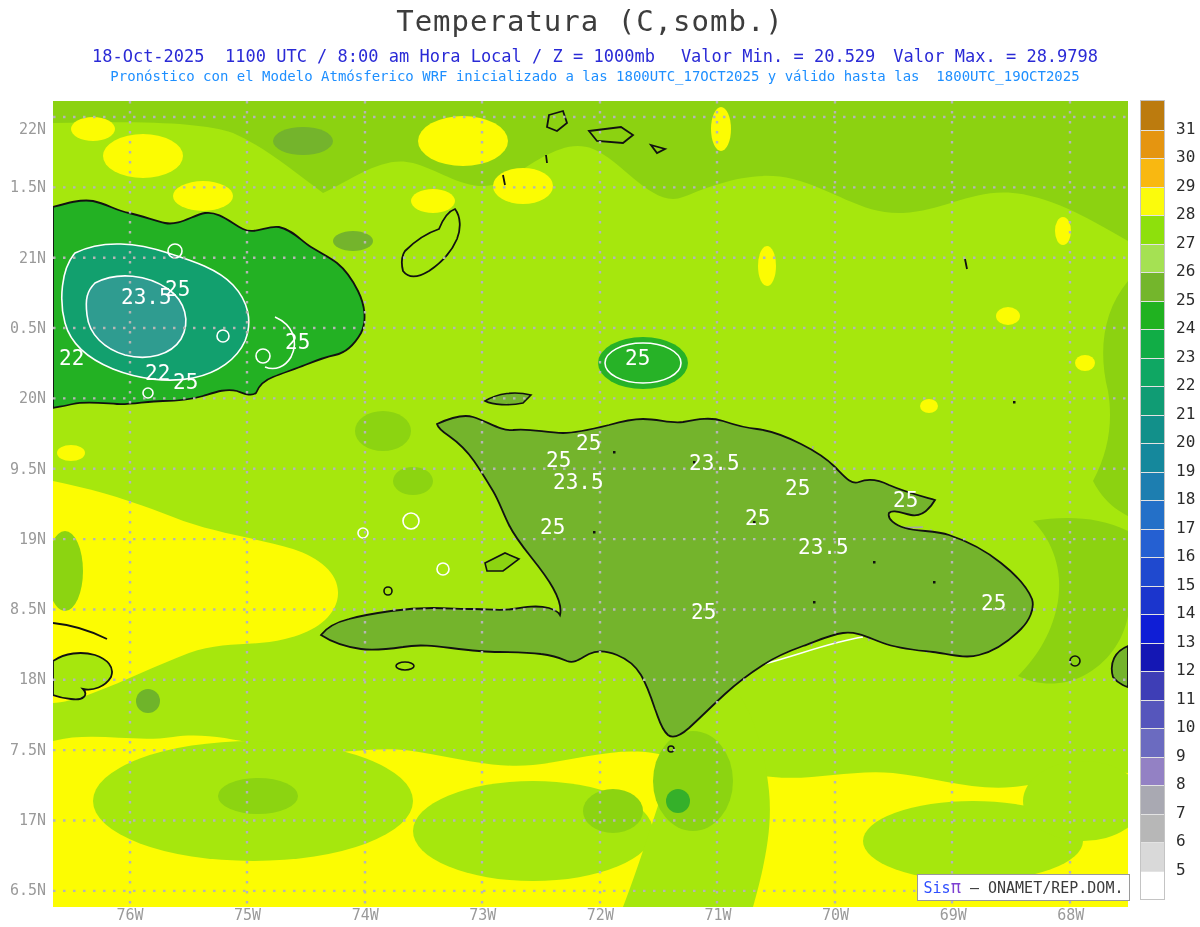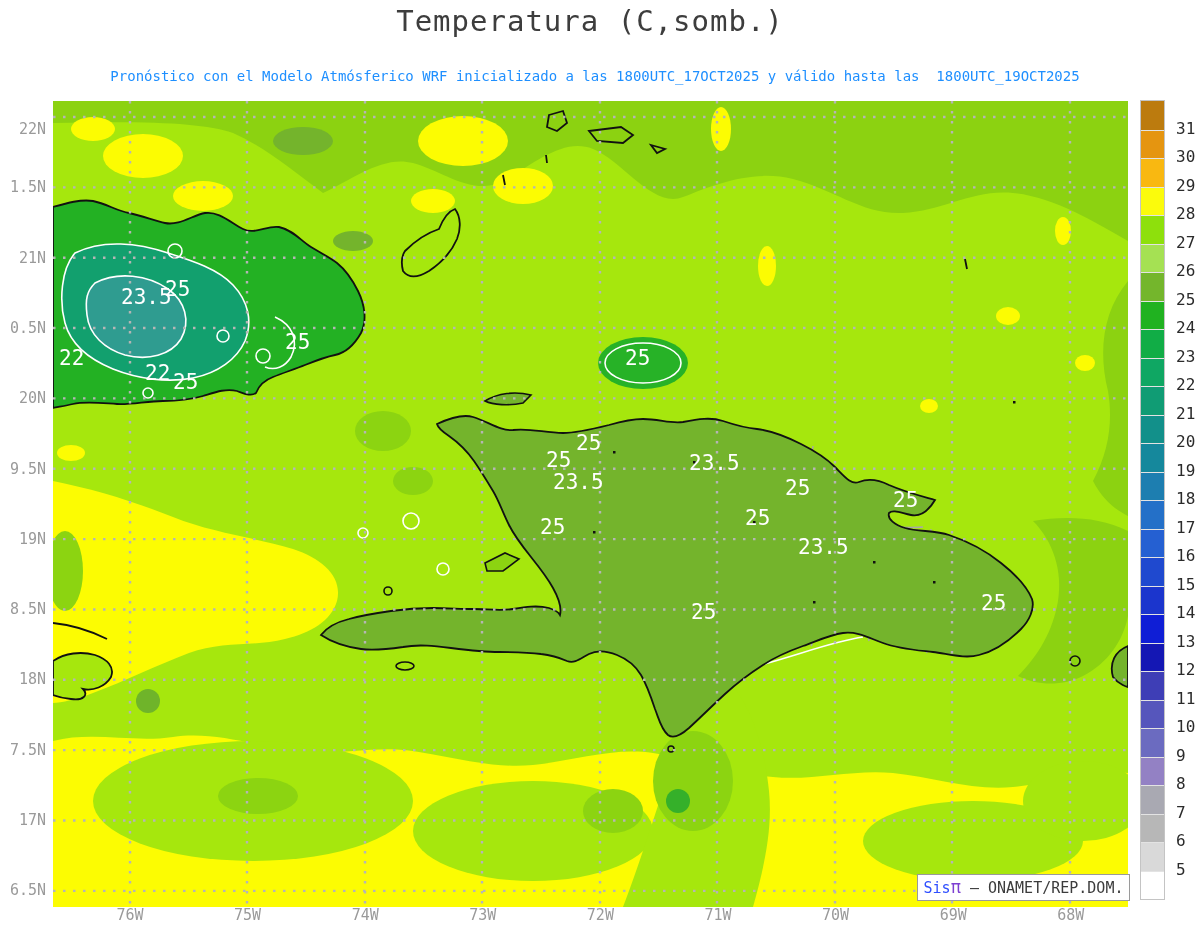--- a/index.html
+++ b/index.html
@@ -30,20 +30,21 @@
   .clab{font-family:"DejaVu Sans Mono",monospace;font-size:21px;fill:#ffffff;}
   svg{display:block;}
 </style>
 </head>
 <body>
 
 <div class="page">
 
   <div class="title">Temperatura (C,somb.)</div>
 
+  <div class="sub1"><span>18-Oct-2025  1100 UTC / 8:00 am Hora Local / Z = 1000mb</span><span class="gap1">Valor Min. = 20.529</span><span class="gap2">Valor Max. = 28.9798</span></div>
 
   <div class="sub2">Pronóstico con el Modelo Atmósferico WRF inicializado a las 1800UTC_17OCT2025 y válido hasta las  1800UTC_19OCT2025</div>
 
   <div id="ylabels">
       <div class="ylab" style="top: 108px; margin-top: 12px;">22N</div>
       <div class="ylab" style="top: 178.3px;">1.5N</div>
       <div class="ylab" style="top: 248.6px; text-align: right;">21N</div>
       <div class="ylab" style="top: 318.9px;">0.5N</div>
       <div class="ylab" style="top: 389.2px;">20N</div>
       <div class="ylab" style="top: 459.5px;">9.5N</div>

